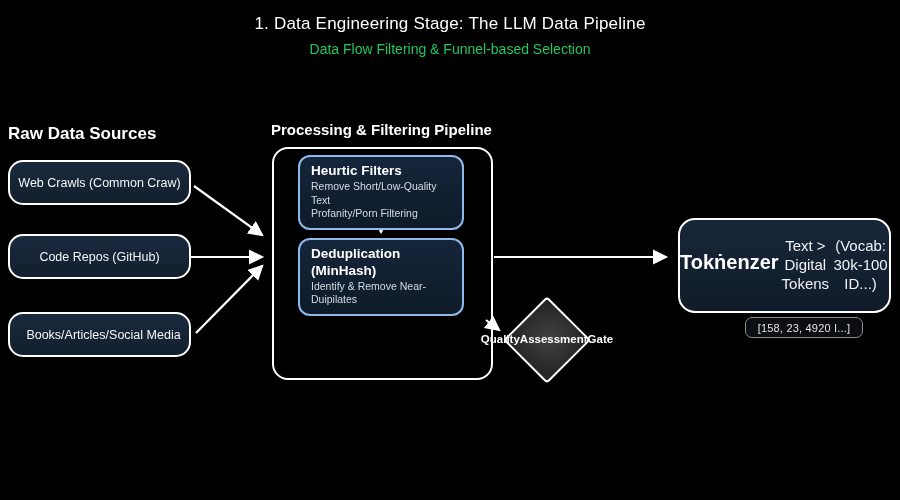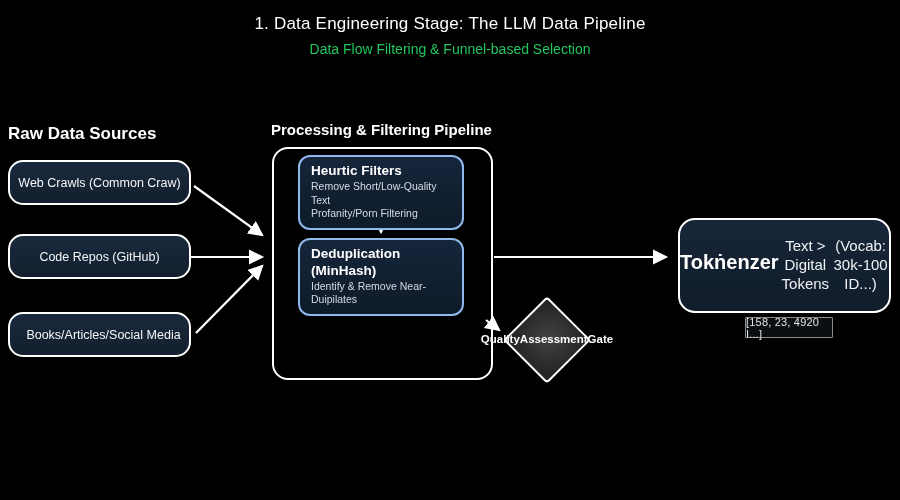--- a/index.html
+++ b/index.html
@@ -48,21 +48,21 @@
   
   .tokenizer-box{
     left:678px;top:218px;width:213px;height:95px;border:2.5px solid #fff;border-radius:17px;
     background:linear-gradient(180deg,#17263a 0%,#101c29 100%);
     box-sizing:border-box;display:flex;flex-direction:row;align-items:center;
     justify-content:center;text-align:center;
   }
   .tok-title{font-size:20px;font-weight:700;margin-bottom:7px;}
   .tok-line{font-size:15px;color:#f0f2f5;line-height:1.25;}
   .token-badge{
-    left:745px;top:317px;width:88px;height:21px;border:1.5px solid #8a8a8a;border-radius:1px;
+    left:745px;top:317px;width:118px;height:21px;border:1.5px solid #8a8a8a;border-radius:7px;
     background:#0b0f14;display:flex;align-items:center;justify-content:center;
     font-size:11px;color:#e3e3e3;box-sizing:border-box;letter-spacing:.2px;
   }
   svg.arrows{position:absolute;left:0;top:0;pointer-events:none;}
 </style>
 </head>
 <body>
 
 <div id="canvas">
 

